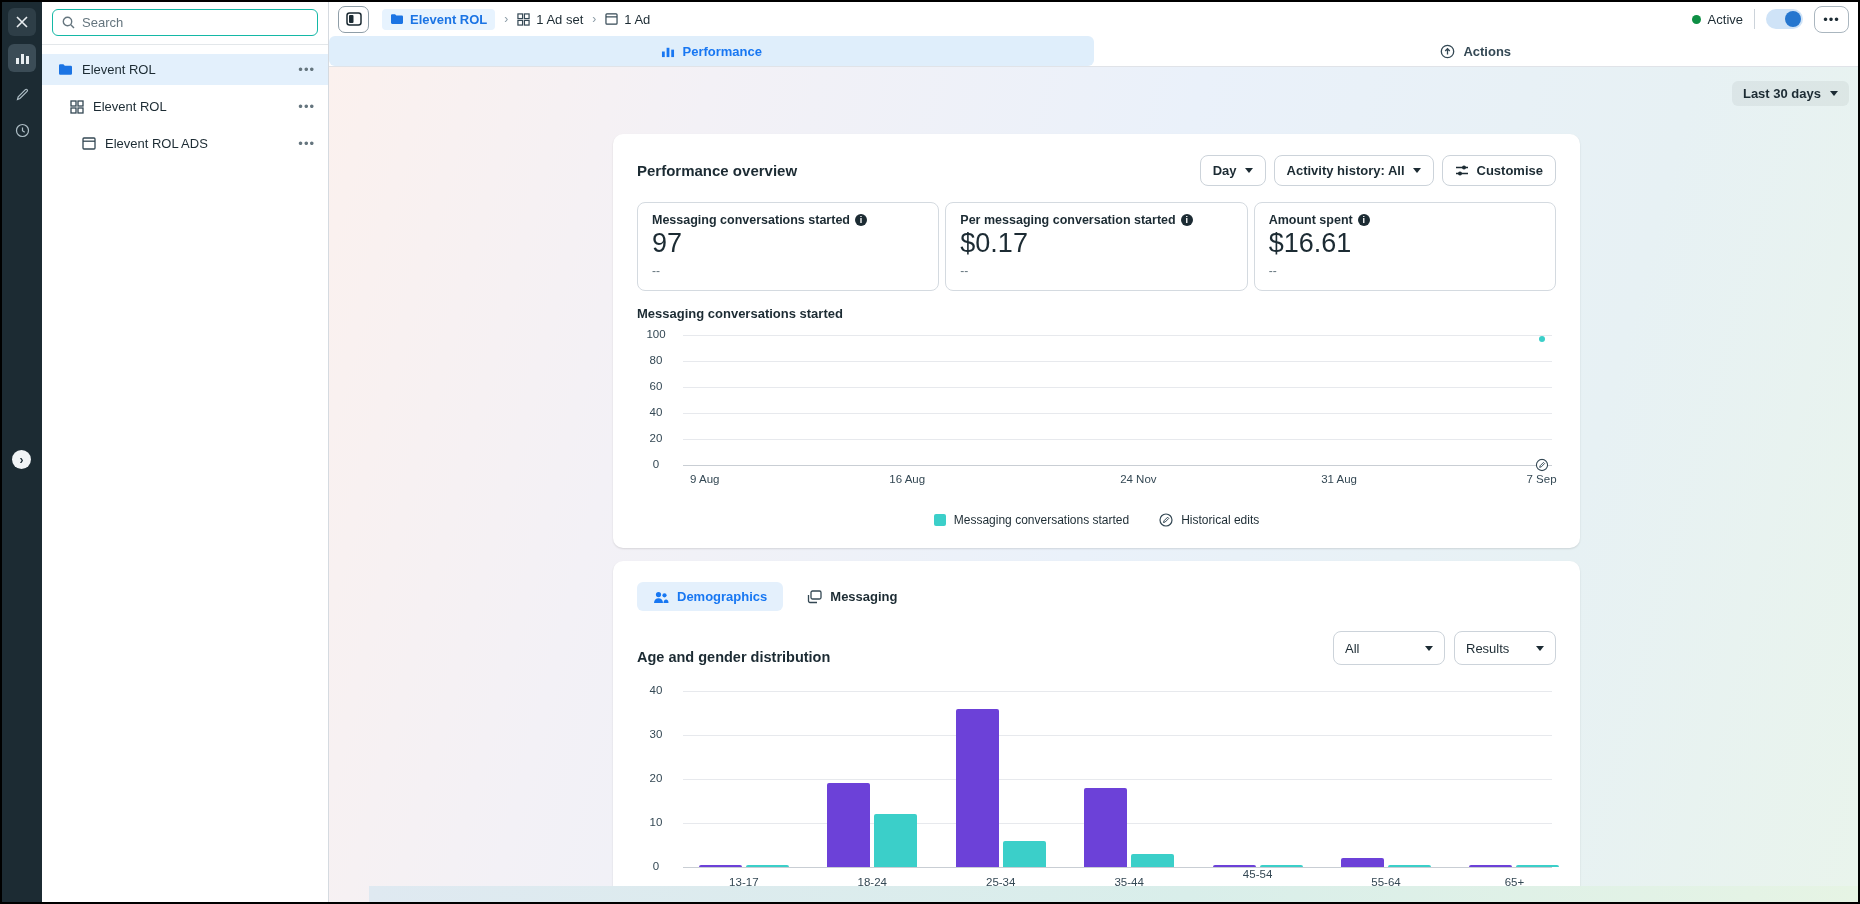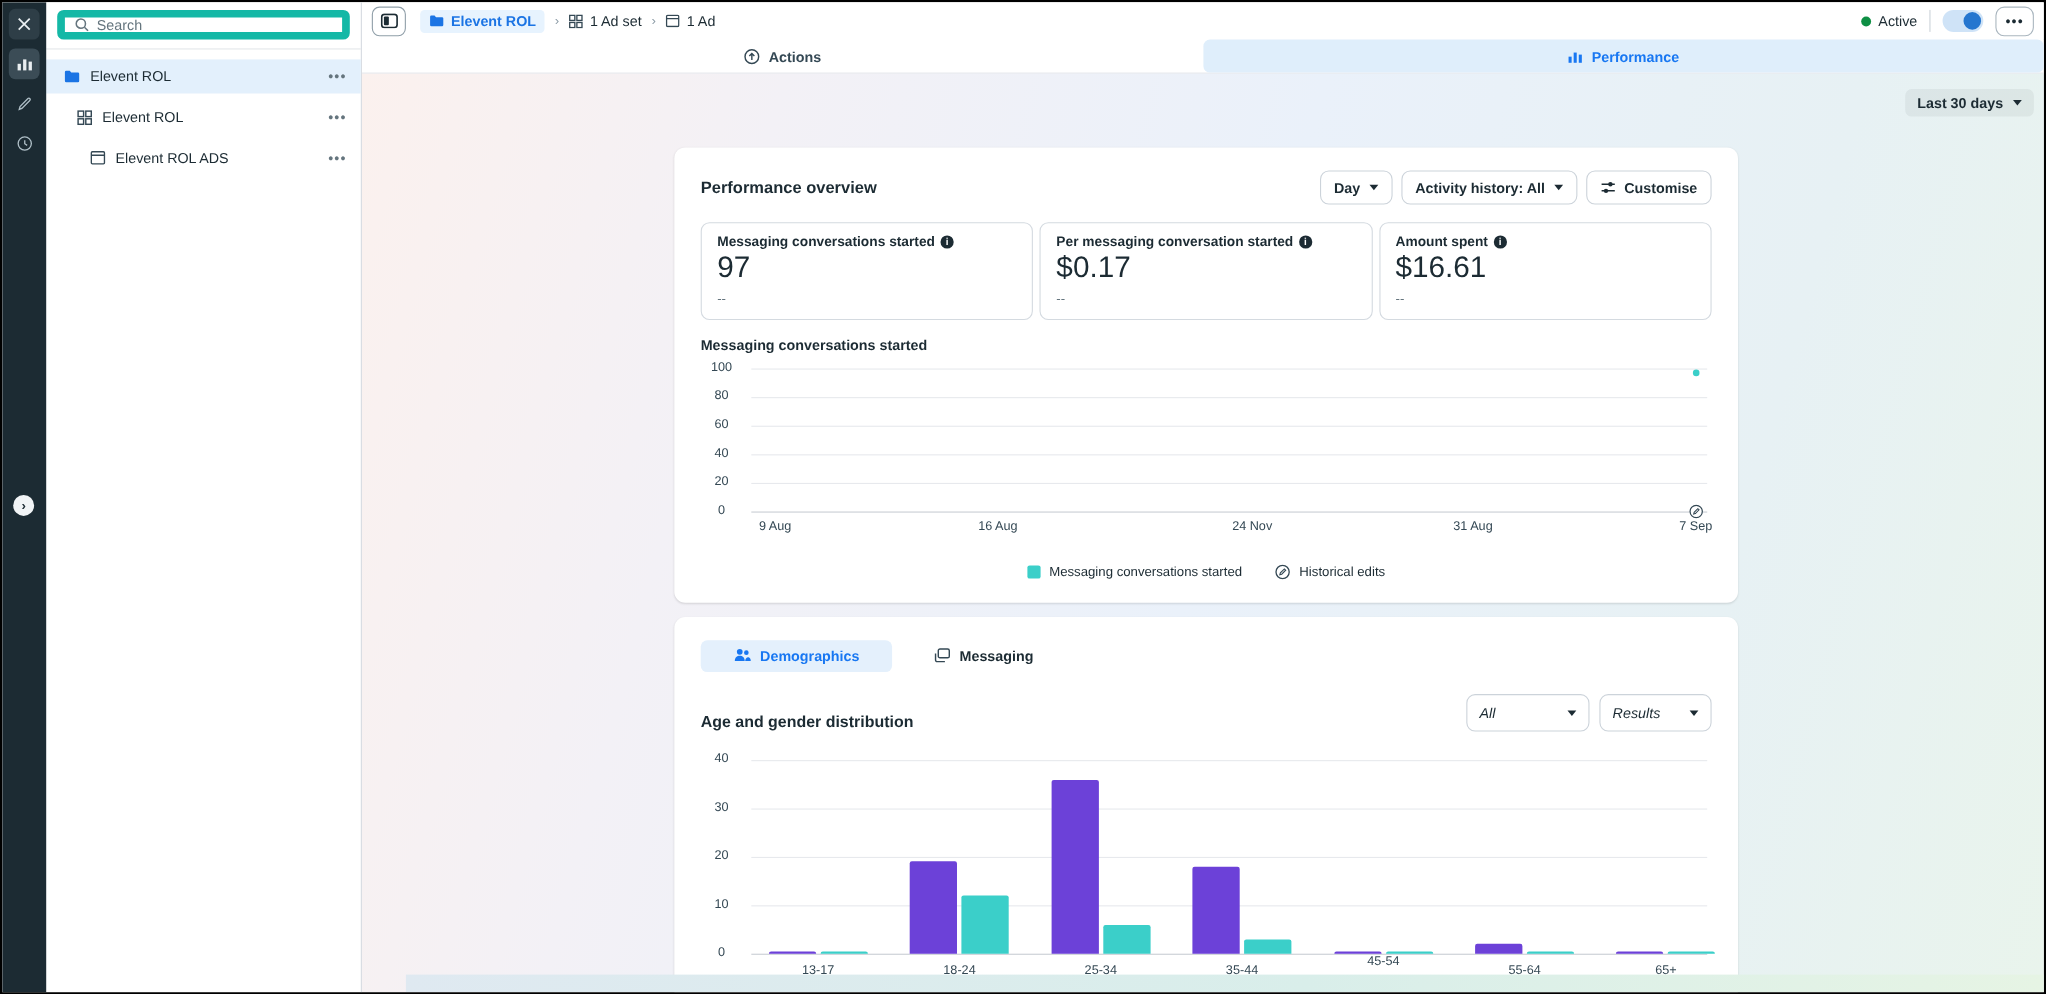--- a/index.html
+++ b/index.html
@@ -11,21 +11,21 @@
   .rail { position:absolute; left:0; top:0; width:40px; height:100%; background:#1c2b33; z-index:30; }
   .rail-btn { width:28px; height:28px; margin:6px auto 8px; border-radius:6px; display:flex; align-items:center; justify-content:center; color:#e9eef1; cursor:pointer; }
   .rail-btn.tile { background:#2e3e47; }
   .rail-btn.active { background:#3b4c56; }
   .rail-btn.plain { color:#aebec6; }
   .rail-expand { position:absolute; left:10px; top:448px; width:19px; height:19px; border-radius:50%; background:#f1f4f6; color:#1c2b33; display:flex; align-items:center; justify-content:center; font-size:12px; font-weight:bold; cursor:pointer; }
 
   
   .sidebar { position:absolute; left:40px; top:0; width:287px; height:100%; background:#fff; border-right:1px solid #d5dae0; z-index:20; }
   .search-wrap { padding:7px 10px 8px; border-bottom:1px solid #e3e7ea; }
-  .search-box { display:flex; align-items:center; gap:7px; height:27px; border:7px solid #14b8a6; border-radius:6px; padding:0 9px; color:#65757e; background:#fff; }
+  .search-box { display:flex; align-items:center; gap:7px; height:27px; border:1px solid #14b8a6; border-radius:6px; padding:0 9px; color:#65757e; background:#fff; }
   .search-box input { border:none; outline:none; font-size:13px; color:#1c2b33; width:100%; font-family:inherit; background:transparent; }
   .search-box input::placeholder { color:#65757e; }
   .tree { padding-top:9px; }
   .tree-row { display:flex; align-items:center; height:31px; margin-bottom:6px; font-size:13px; color:#1c2b33; cursor:pointer; position:relative; }
   .tree-row.selected { background:#e3f0fc; }
   .tree-row .t-icon { display:flex; align-items:center; margin-right:9px; }
   .tree-row .dots { position:absolute; right:13px; color:#65757e; letter-spacing:1px; font-size:13px; cursor:pointer; }
 
   
   .main { position:absolute; left:327px; top:0; right:0; height:100%; }
@@ -79,24 +79,24 @@
   .dot { position:absolute; width:6px; height:6px; border-radius:50%; }
   .edit-marker { position:absolute; transform:translate(-50%,-50%); color:#344854; background:transparent; }
   .bar { position:absolute; border-radius:2px 2px 0 0; }
 
   .legend { display:flex; justify-content:center; gap:30px; margin-top:26px; font-size:12px; color:#1c2b33; }
   .legend-item { display:flex; align-items:center; gap:8px; }
   .sw { width:12px; height:12px; border-radius:2px; flex:none; }
 
   
   .demo-tabs { display:flex; gap:8px; }
-  .demo-tab { display:flex; align-items:flex-start; gap:8px; padding:7px 30px; border-radius:6px; font-size:13px; font-weight:bold; color:#1c2b33; cursor:pointer; }
+  .demo-tab { display:flex; align-items:flex-end; gap:8px; padding:7px 16px; border-radius:6px; font-size:13px; font-weight:bold; color:#1c2b33; cursor:pointer; }
   .demo-tab.active { background:#e4f0fc; color:#1877f2; }
   .demo-head { display:flex; align-items:flex-end; margin-top:20px; }
-  .selects { margin-left:auto; display:flex; gap:9px;font-style:italic; }
+  .selects { margin-left:auto; display:flex; gap:9px; }
   .selbox { display:flex; align-items:center; justify-content:space-between; width:112px; height:34px; border:1px solid #ccd3da; border-radius:8px; padding:0 11px; font-size:13px; color:#1c2b33; background:#fff; cursor:pointer; }
   .selbox.sm { width:102px; }
 
   .bottom-strip { position:absolute; left:40px; right:0; bottom:0; height:16px; z-index:40;
     background:linear-gradient(90deg,#dfe9f1 0%,#d9eeea 55%,#e6f4e4 100%); }
 
   svg { display:block; }
 </style>
 </head>
 <body>
@@ -224,38 +224,38 @@
         </span>
         <span class="vdiv"></span>
         <span class="toggle">
             <span class="knob"></span>
           </span>
         <span class="more-btn">•••</span>
       </div>
     </div>
 
     <div class="tabs">
-      <div class="tab">
-        <span>
-          <svg width="15" height="15" viewBox="0 0 15 15">
-              <circle cx="7.5" cy="7.5" r="6.2" fill="none" stroke="#344854" stroke-width="1.3"></circle>
-              <path d="M7.5 10.5 V5 M5.2 7 L7.5 4.7 L9.8 7" fill="none" stroke="#344854" stroke-width="1.3"></path>
-            </svg>
-        </span>
-        <span>Actions</span>
-      </div>
       <div class="tab active">
         <span>
           <svg width="14" height="13" viewBox="0 0 15 14">
               <rect x="1" y="7" width="3" height="6" fill="#1877f2"></rect>
               <rect x="6" y="3" width="3" height="10" fill="#1877f2"></rect>
               <rect x="11" y="5" width="3" height="8" fill="#1877f2"></rect>
             </svg>
         </span>
         <span>Performance</span>
+      </div>
+      <div class="tab">
+        <span>
+          <svg width="15" height="15" viewBox="0 0 15 15">
+              <circle cx="7.5" cy="7.5" r="6.2" fill="none" stroke="#344854" stroke-width="1.3"></circle>
+              <path d="M7.5 10.5 V5 M5.2 7 L7.5 4.7 L9.8 7" fill="none" stroke="#344854" stroke-width="1.3"></path>
+            </svg>
+        </span>
+        <span>Actions</span>
       </div>
     </div>
 
     <div class="content">
       <div class="daterange">
         <span>Last 30 days</span>
         <span class="caret"></span>
       </div>
 
       <div class="col">

